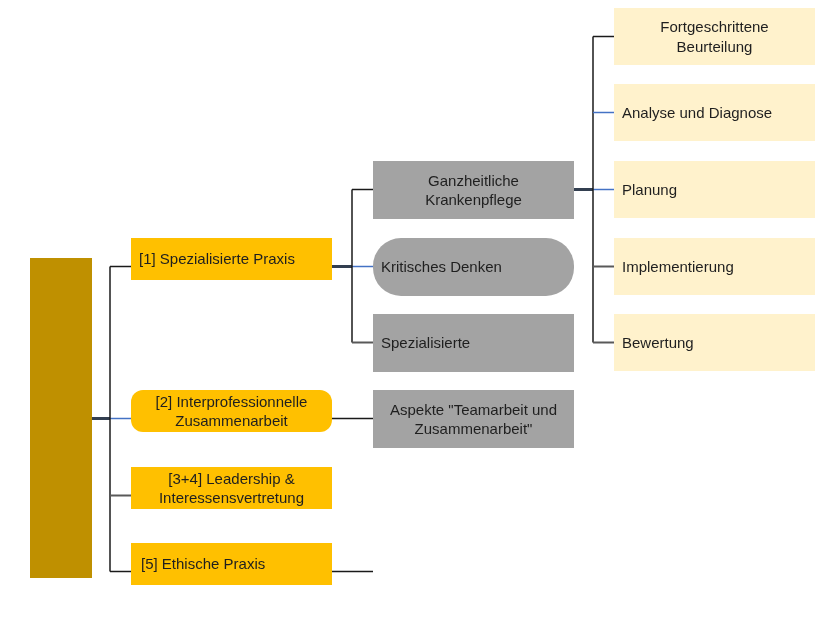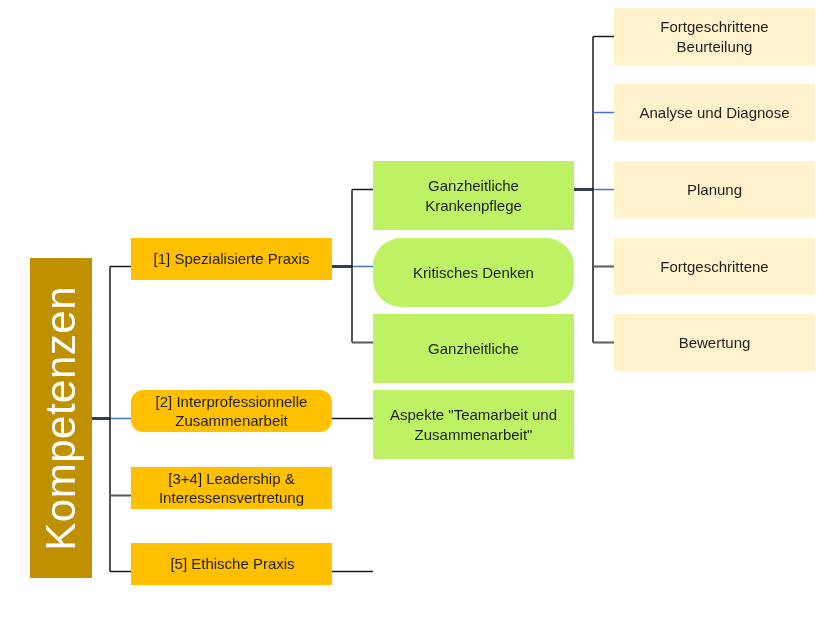--- a/index.html
+++ b/index.html
@@ -18,21 +18,21 @@
   #connectors {
     position: absolute;
     left: 0; top: 0;
     width: 840px;
     height: 622px;
   }
   .node {
     position: absolute;
     display: flex;
     align-items: center;
-    justify-content: center;
+    justify-content: flex-start;
     text-align: center;
     color: #1f1f1f;
     font-size: 15px;
     line-height: 1.3;
     padding: 2px 8px;
     box-sizing: border-box;
   }
   .root {
     left: 30px; top: 258px;
     width: 62px; height: 320px;
@@ -44,21 +44,21 @@
     transform: rotate(-90deg);
     font-size: 42px;
     letter-spacing: 0.5px;
   }
   .l1 { left: 131px; width: 201px; height: 42px; background: #FFC000; }
   .l1-0 { top: 238px; }
   .l1-1 { top: 390px; border-radius: 12px; }
   .l1-2 { top: 467px; }
   .l1-3 { top: 543px; padding-left: 10px; }
 
-  .l2 { left: 373px; width: 201px; height: 69px; background: #bef264; }
+  .l2 { left: 373px; width: 201px; height: 58px; background: #a3a3a3; }
   .l2-0 { top: 161px; }
   .l2-1 { top: 238px; border-radius: 28px; }
   .l2-2 { top: 314px; }
   .l2-3 { top: 390px; }
   .l2-4 { top: 543px; }
 
   .l3 { left: 614px; width: 201px; height: 57px; background: #FFF2CC; }
   .l3-0 { top: 8px; }
   .l3-1 { top: 84px; }
   .l3-2 { top: 161px; }
@@ -114,35 +114,35 @@
     <span>[5] Ethische Praxis</span>
   </div>
 
   <div class="node l2 l2-0">
     <span>Ganzheitliche Krankenpflege</span>
   </div>
   <div class="node l2 l2-1">
     <span>Kritisches Denken</span>
   </div>
   <div class="node l2 l2-2">
-    <span>Ganzheitliche</span>
+    <span>Spezialisierte</span>
   </div>
   <div class="node l2 l2-3">
     <span>Aspekte "Teamarbeit und Zusammenarbeit"</span>
   </div>
 
   <div class="node l3 l3-0">
     <span>Fortgeschrittene Beurteilung</span>
   </div>
   <div class="node l3 l3-1">
     <span>Analyse und Diagnose</span>
   </div>
   <div class="node l3 l3-2">
     <span>Planung</span>
   </div>
   <div class="node l3 l3-3">
-    <span>Fortgeschrittene</span>
+    <span>Implementierung</span>
   </div>
   <div class="node l3 l3-4">
     <span>Bewertung</span>
   </div>
 
 </div>
 
 </body></html>

